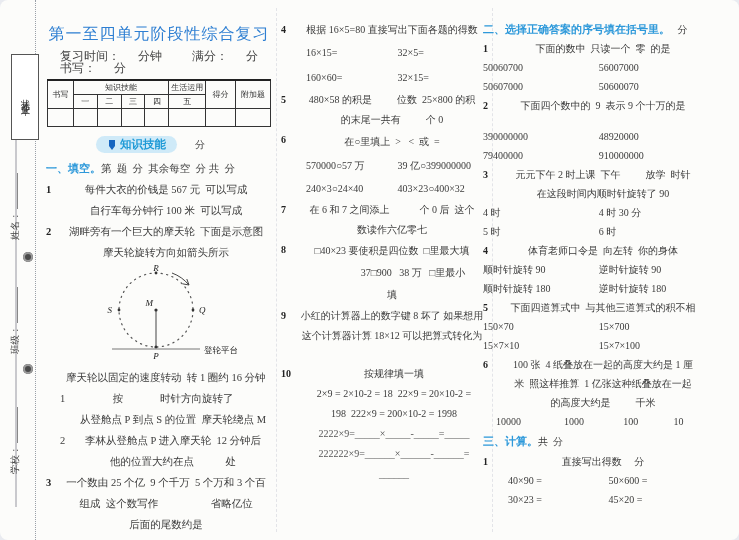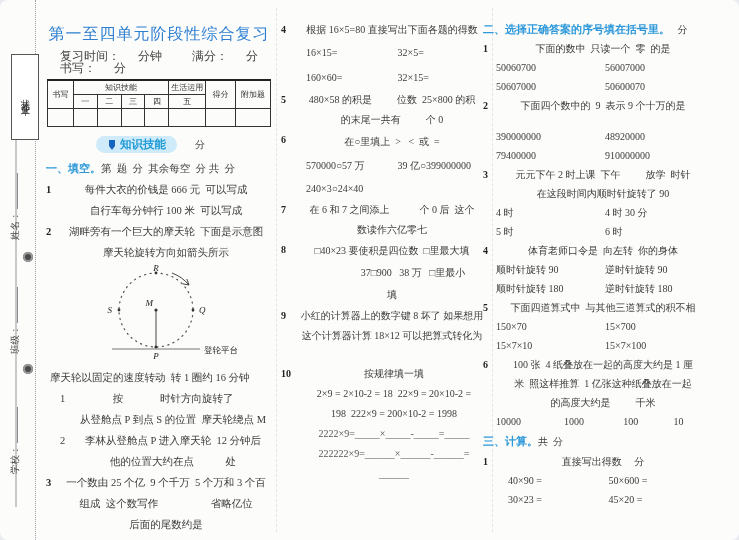--- a/index.html
+++ b/index.html
@@ -48,21 +48,21 @@
   .q{display:flex;}
   .qn{flex:none;width:14px;font-weight:bold;color:#222;}
   .qn10{flex:none;width:18px;font-weight:bold;color:#222;}
   .qb{flex:1;min-width:0;text-align:center;}
   .sub{display:flex;margin-left:1px;}
   .sn{flex:none;width:14px;}
 
   .grid2{display:grid;grid-template-columns:1fr 1fr;margin-left:25px;white-space:pre-wrap;}
   .eqrow{line-height:25px;}
   .grid4{display:grid;grid-template-columns:1.15fr 1fr .85fr .6fr;margin-left:13px;white-space:pre-wrap;}
-  .optrow{margin-left:13px;display:grid;grid-template-columns:1.05fr 1fr;white-space:pre-wrap;}
+  .optrow{display:grid;grid-template-columns:1.05fr 1fr;white-space:pre-wrap;}
   .spacer12{height:12px;}
   .gap18{height:18px;}
   .blankline{color:#555;}
 
   .diagram{margin:1px 0 0 10px;}
 </style>
 </head>
 <body>
 
 <div id="stage">
@@ -123,21 +123,21 @@
         <span>知识技能</span>
       </span>
       <span class="badge-suffix">分</span>
     </div>
 
     <div class="sechead line"><span class="sh">一、填空。</span><span>第  题  分  其余每空  分 共  分</span></div>
 
     <div class="q">
       <span class="qn">1</span>
       <div class="qb">
-          <div class="line">每件大衣的价钱是 666 元  可以写成</div>
+          <div class="line">每件大衣的价钱是 567 元  可以写成</div>
       <div class="line">自行车每分钟行 100 米  可以写成</div>
         </div>
     </div>
 
     <div class="q">
       <span class="qn">2</span>
       <div class="qb">
         <div class="line">湖畔旁有一个巨大的摩天轮  下面是示意图</div>
         <div class="line">摩天轮旋转方向如箭头所示</div>
       </div>
@@ -155,21 +155,21 @@
       <path d="M133,21 l-6.5,-1.2 M133,21 l-2.2,-6" stroke="#444" stroke-width="1" fill="none"></path>
       <line x1="56" y1="85" x2="144" y2="85" stroke="#777" stroke-width="1"></line>
       <text x="100" y="7" text-anchor="middle" font-size="9" font-style="italic" fill="#222">R</text>
       <text x="56" y="49" text-anchor="end" font-size="9" font-style="italic" fill="#222">S</text>
       <text x="143" y="49" text-anchor="start" font-size="9" font-style="italic" fill="#222">Q</text>
       <text x="97" y="42" text-anchor="end" font-size="9" font-style="italic" fill="#222">M</text>
       <text x="100" y="95" text-anchor="middle" font-size="9" font-style="italic" fill="#222">P</text>
       <text x="148" y="89" text-anchor="start" font-size="8.5" fill="#222">登轮平台</text>
     </svg>
 
-    <div class="line" style="margin-left:4px">摩天轮以固定的速度转动  转 1 圈约 16 分钟</div>
+    <div class="line" style="margin-left:20px">摩天轮以固定的速度转动  转 1 圈约 16 分钟</div>
     <div class="sub" style="margin-left:14px">
       <span class="sn">1</span>
       <div class="qb">
           <div class="line">按              时针方向旋转了</div>
       <div class="line">从登舱点 P 到点 S 的位置  摩天轮绕点 M</div>
         </div>
     </div>
     <div class="sub" style="margin-left:14px">
       <span class="sn">2</span>
       <div class="qb">
@@ -215,20 +215,21 @@
       <div class="qb">
           <div class="line" style="line-height:24px">在○里填上  &gt;   &lt;  或  =</div>
         </div>
     </div>
     <div class="grid2" style="line-height:23px">
       <span class="line">570000○57 万</span>
       <span class="line">39 亿○399000000</span>
     </div>
     <div class="grid2" style="line-height:23px">
       <span class="line">240×3○24×40</span>
+      <span class="line">403×23○400×32</span>
     </div>
 
     <div class="q">
       <span class="qn">7</span>
       <div class="qb">
           <div class="line">在 6 和 7 之间添上            个 0 后  这个</div>
       <div class="line">数读作六亿零七</div>
         </div>
     </div>
 

